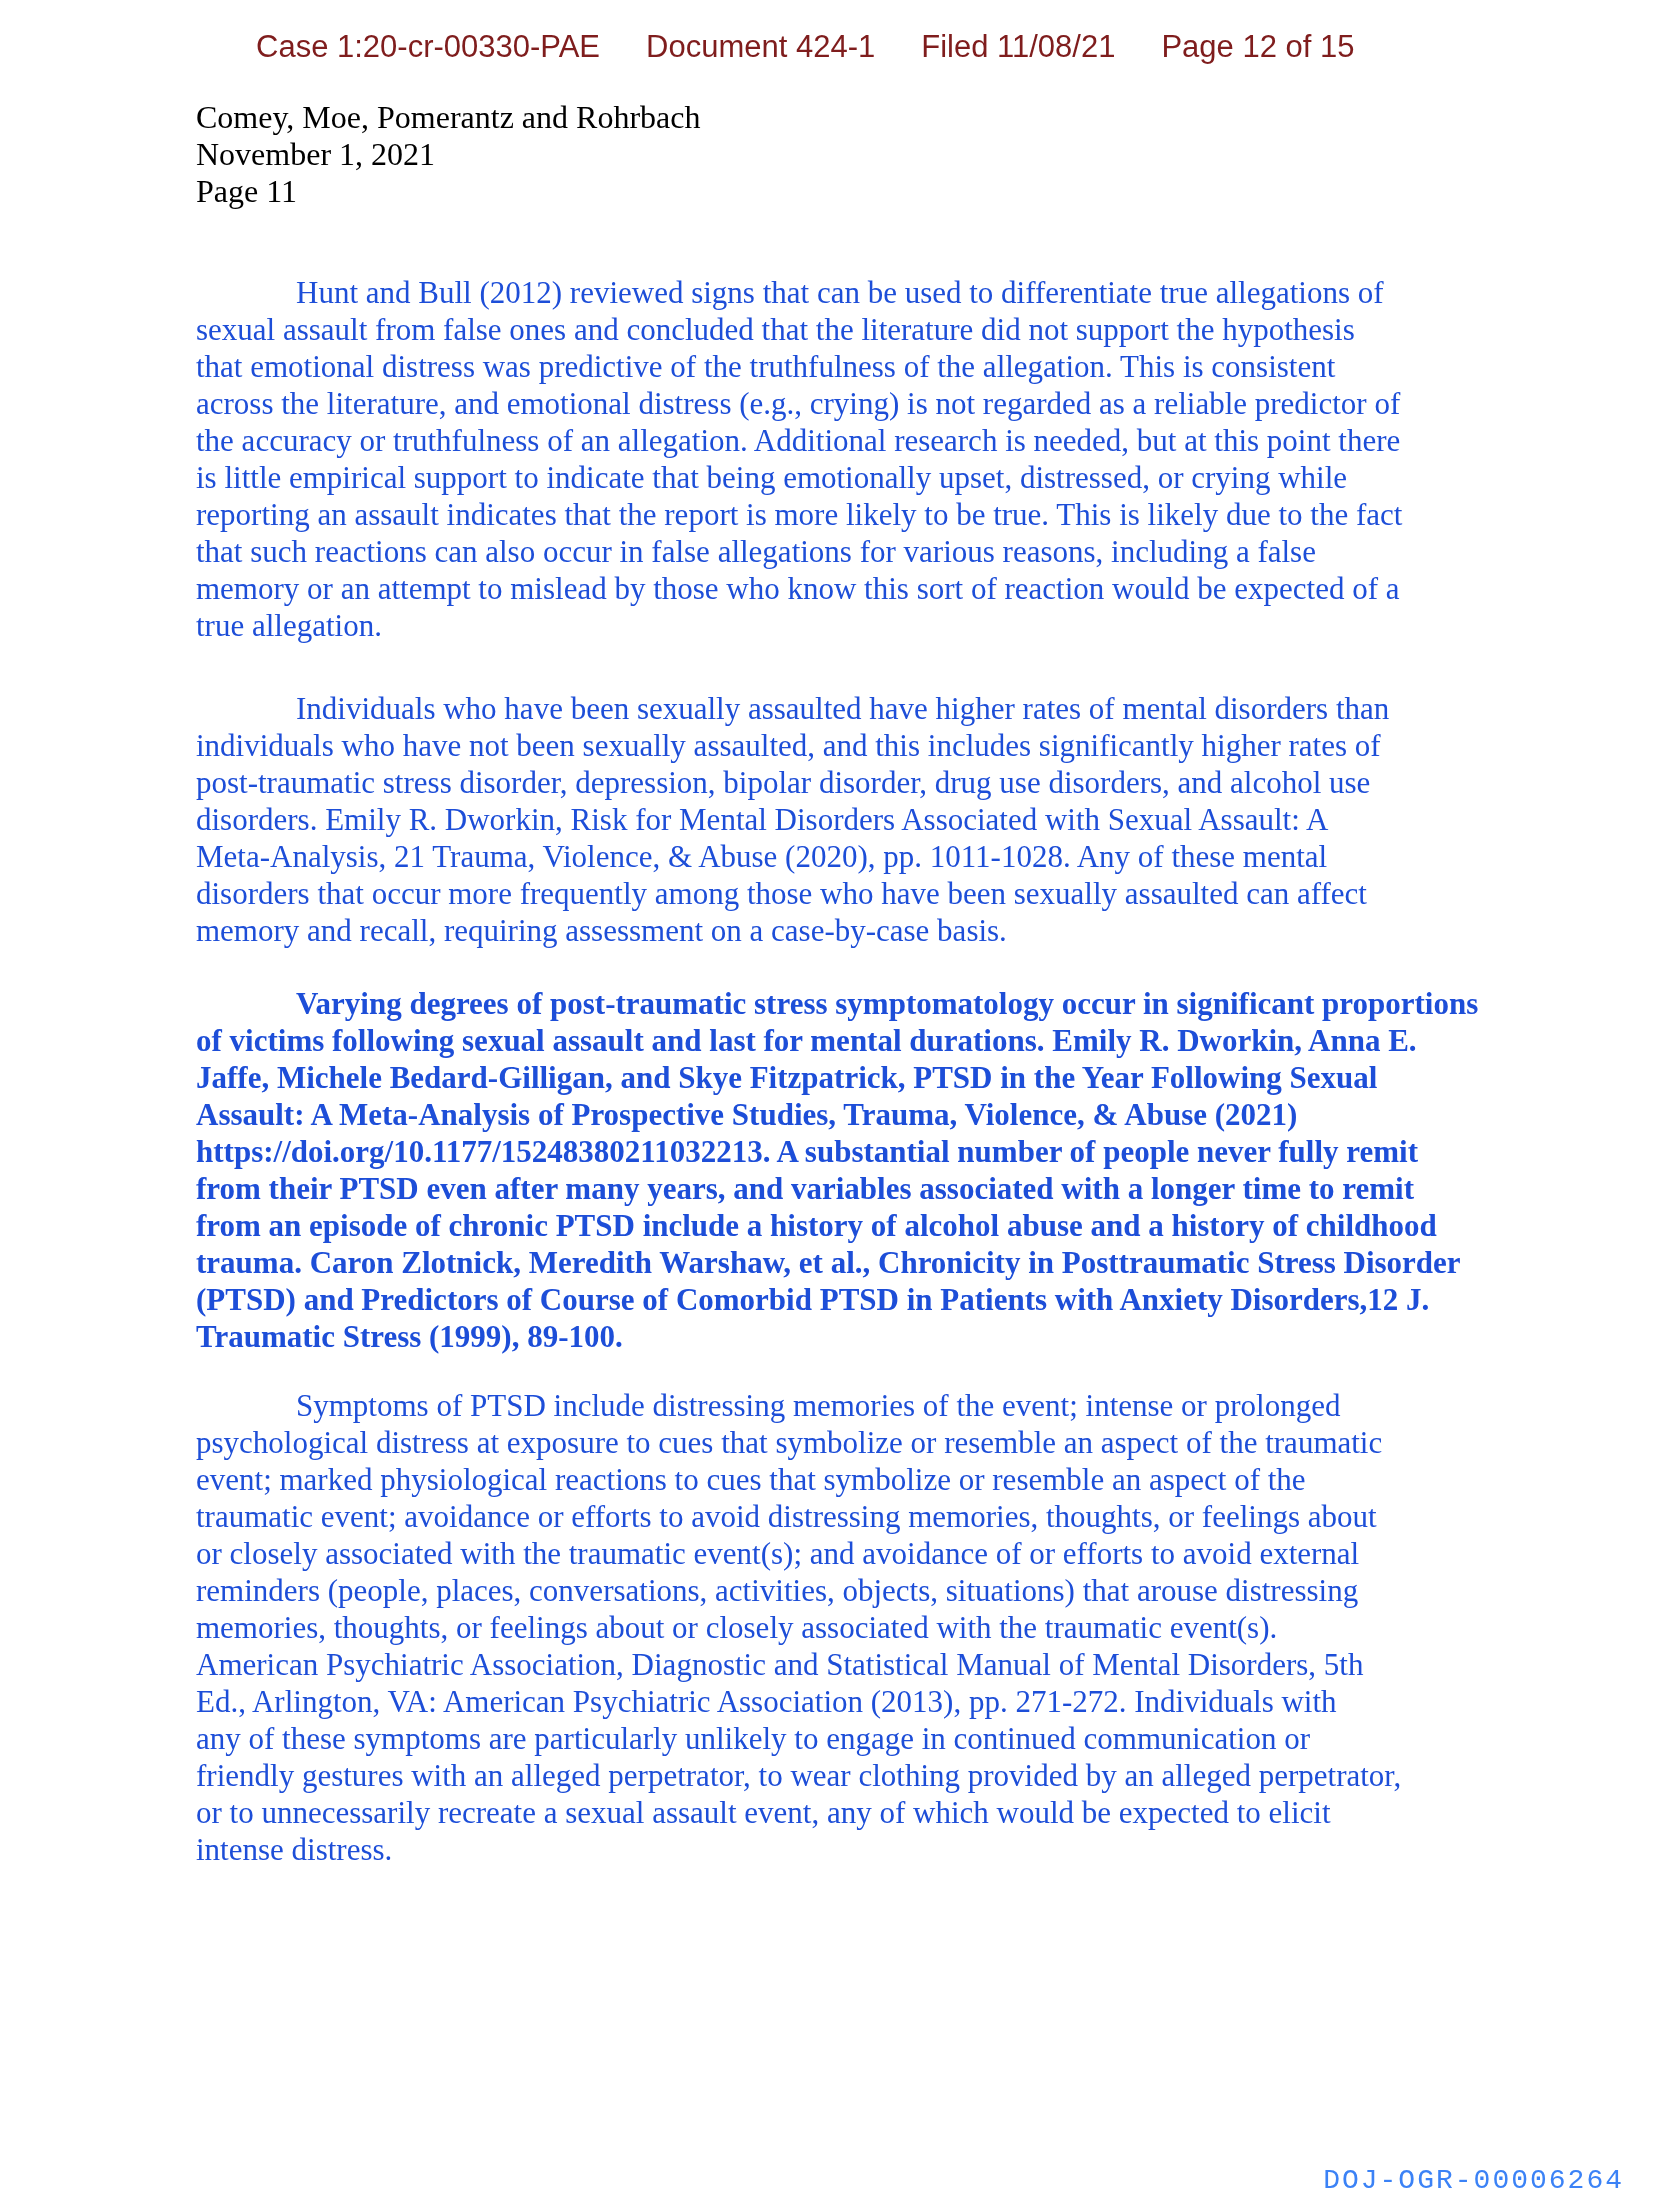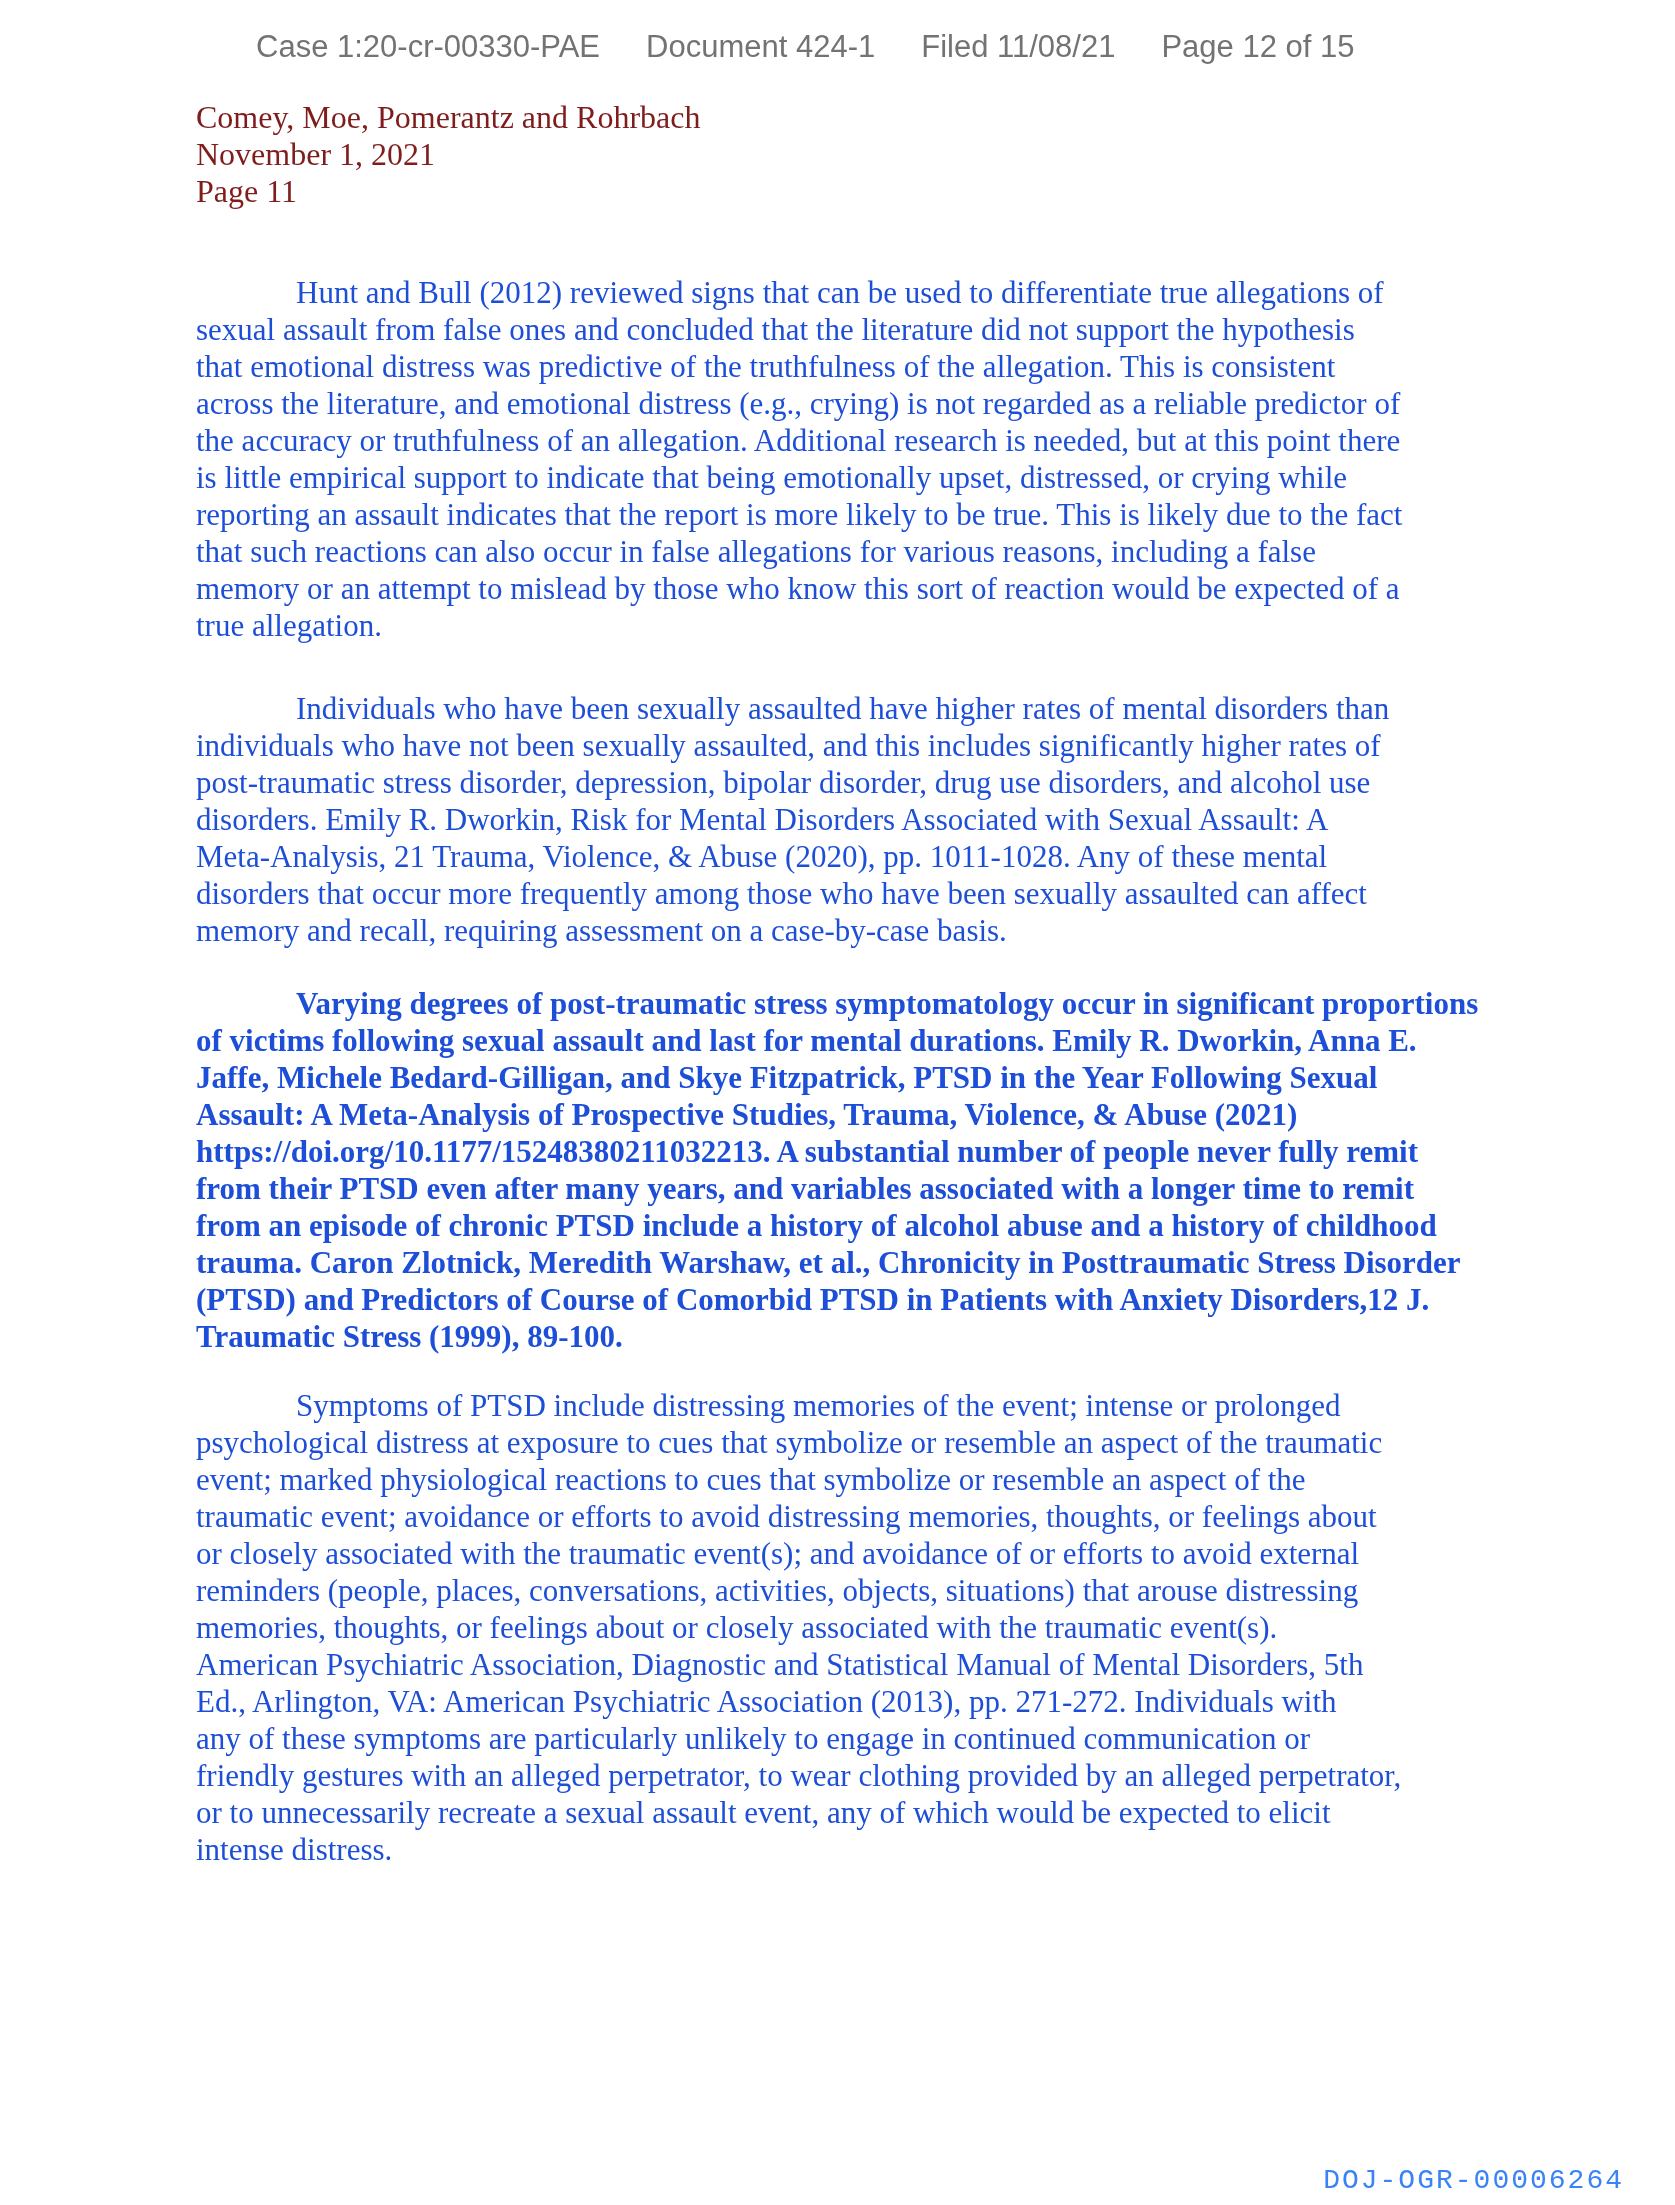--- a/index.html
+++ b/index.html
@@ -12,38 +12,38 @@
       height: 2205px;
       position: relative;
       overflow: hidden;
     }
     .filing-header {
       position: absolute;
       top: 29px;
       left: 256px;
       font-family: "Liberation Sans", sans-serif;
       font-size: 31px;
-      color: #737373;
+      color: #7f1d1d;
       white-space: nowrap;
       letter-spacing: 0px;
     }
     .filing-header span {
       display: inline-block;
     }
     .filing-header .gap {
       width: 46px;
     }
     .letter-head {
       position: absolute;
       left: 196px;
       top: 99px;
       font-family: "Liberation Serif", serif;
       font-size: 32px;
       line-height: 37px;
-      color: #7f1d1d;
+      color: #000000;
     }
     .letter-head div {
       white-space: nowrap;
     }
     .para {
       position: absolute;
       left: 196px;
       font-family: "Liberation Serif", serif;
       font-size: 31px;
       line-height: 37px;

